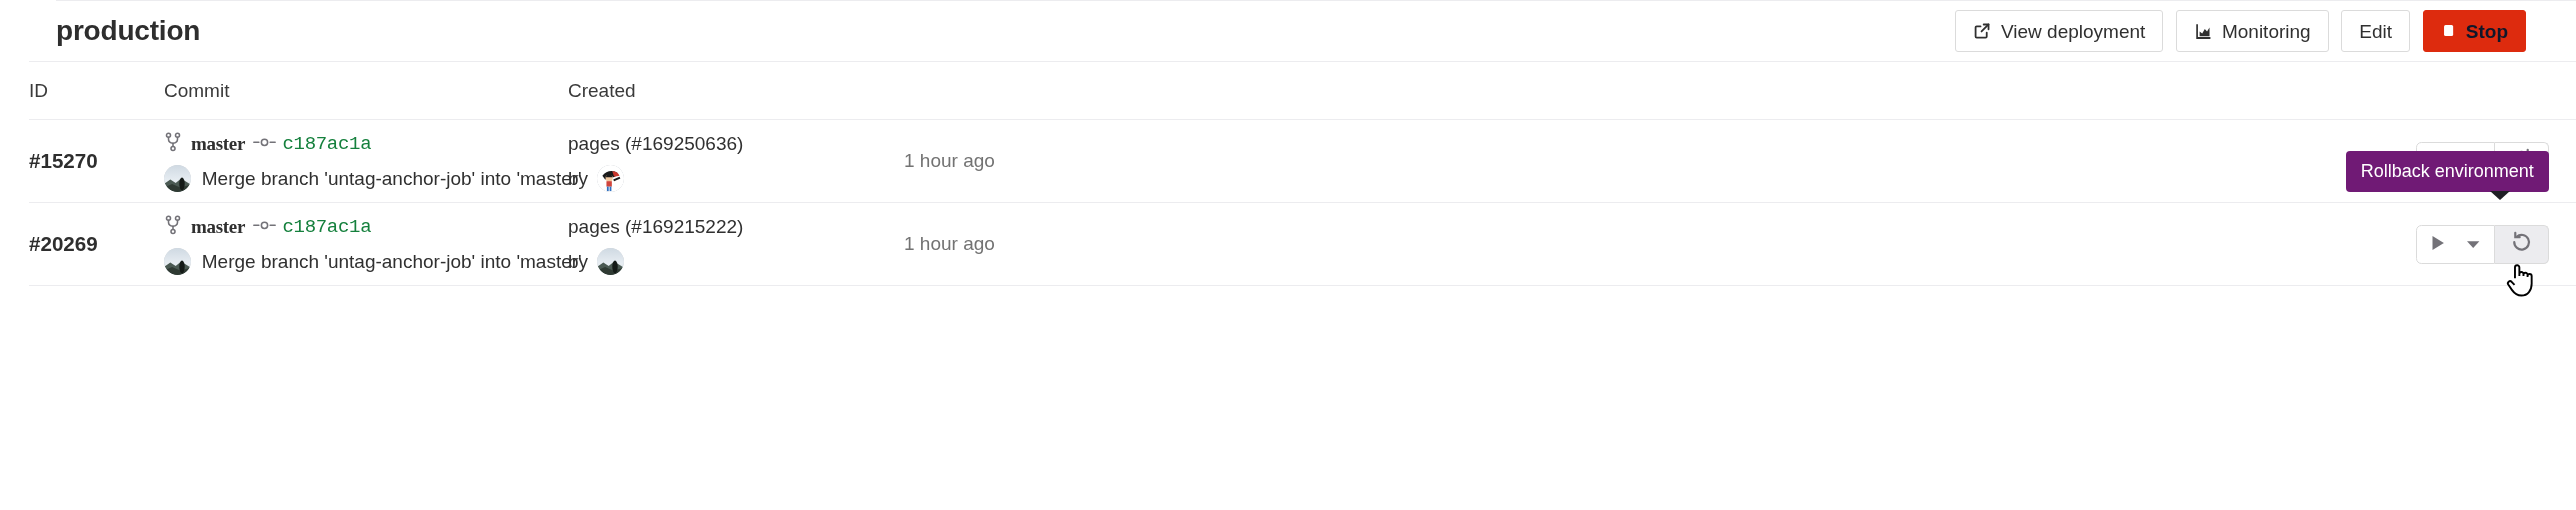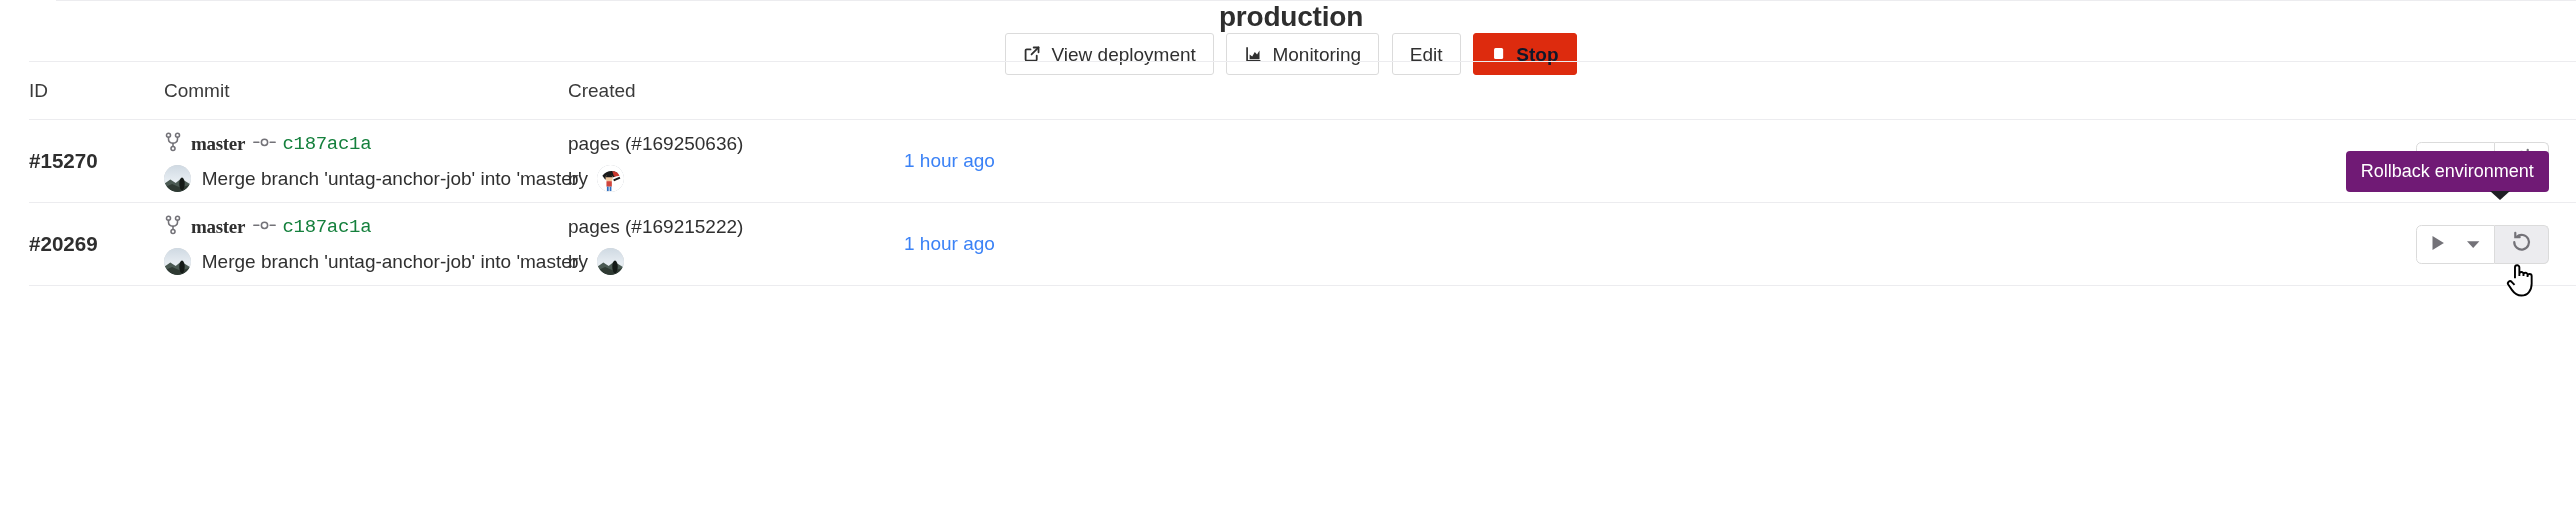--- a/index.html
+++ b/index.html
@@ -19,21 +19,20 @@
 
   
   .env-header {
     position: absolute;
     left: 56px; top: 0; right: 0;
     height: 61px;
     border-top: 1.8px solid #ececef;
     display: flex;
     align-items: center;
     padding: 0 50px 0 0;
-    flex-direction: column;
   }
   .env-title {
     font-size: 28px;
     font-weight: bold;
     color: #2e2e2e;
     letter-spacing: -0.2px;
     margin-left: -27px;
     padding-left: 27px;
     flex: 1;
   }
@@ -150,21 +149,21 @@
     display: block;
     flex: none;
     overflow: hidden;
     background: #cfd3d8;
   }
   .avatar svg { display: block; }
 
   .job-line-1 { font-size: 19px; color: #303030; height: 27px; display: flex; align-items: center; }
   .job-line-2 { margin-top: 8px; height: 27px; display: flex; align-items: center; gap: 9px; font-size: 19px; color: #303030; }
 
-  .created-text { font-size: 19px; color: #3b82f6; }
+  .created-text { font-size: 19px; color: #737373; }
 
   
   .btn-group { display: flex; align-items: center; }
   .gbtn {
     display: inline-flex;
     align-items: center;
     justify-content: center;
     height: 39px;
     border: 0.9px solid #dbdbdb;
     background: #fff;

